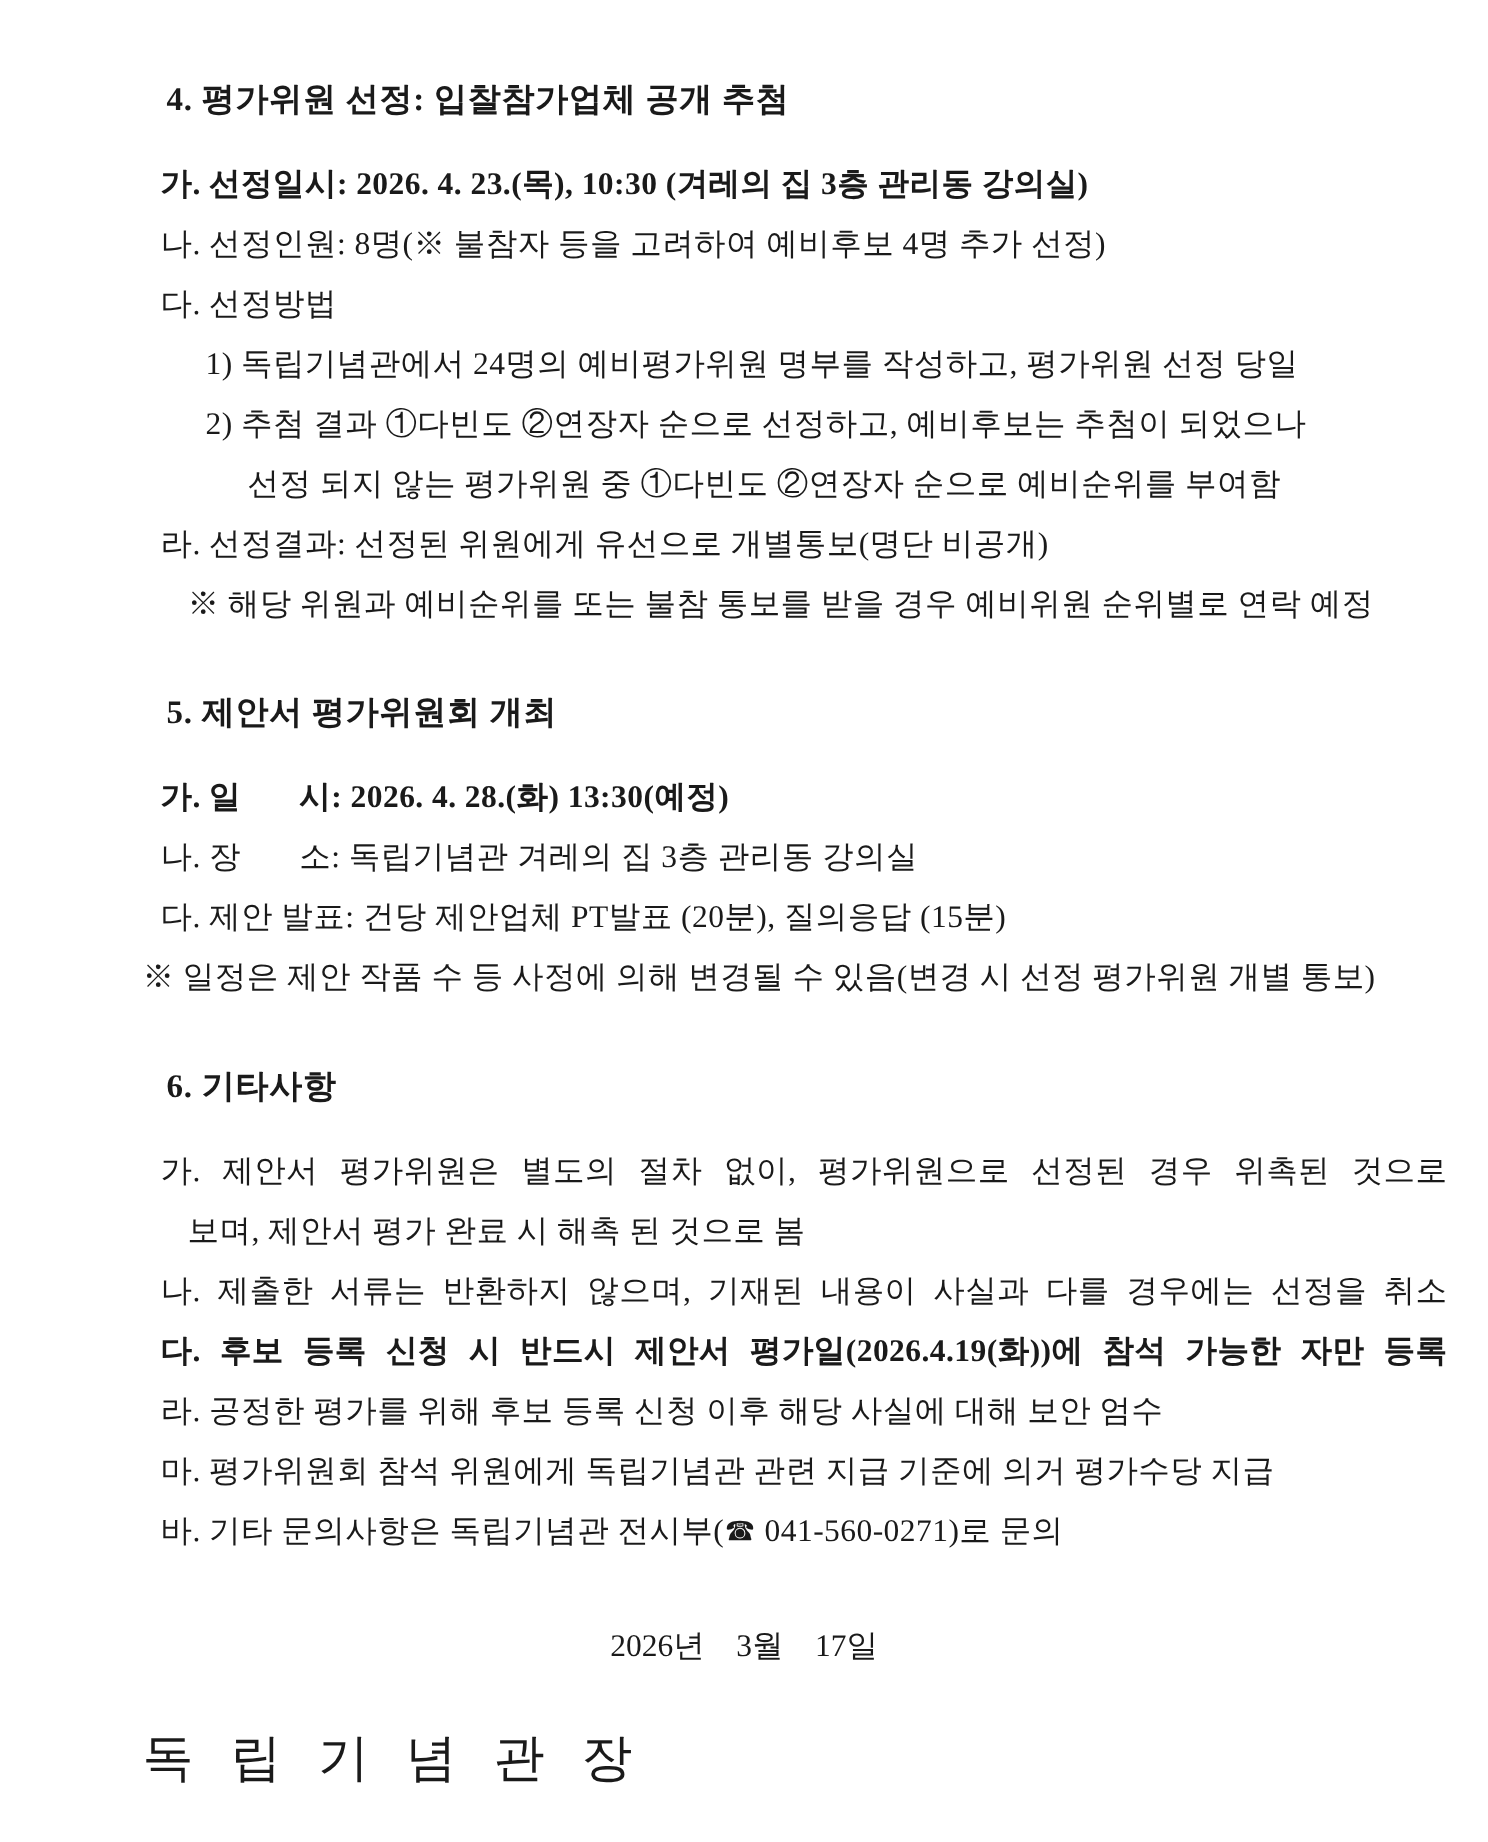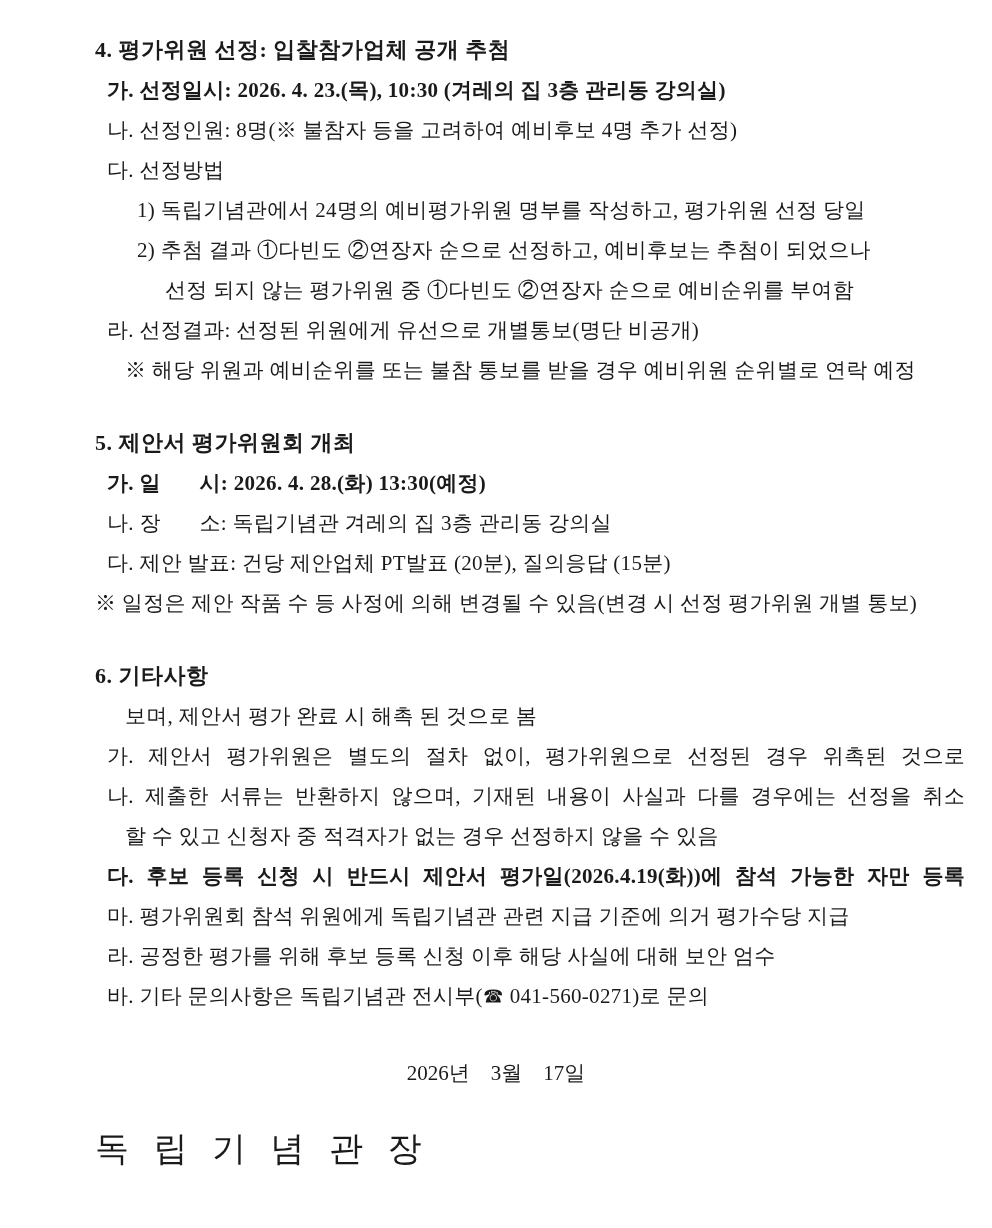--- a/index.html
+++ b/index.html
@@ -15,21 +15,21 @@
     background: #ffffff;
     color: #1a1a1a;
     padding: 30px 27px 0 95px;
     font-family: "Liberation Serif", "DejaVu Serif", serif;
     font-size: 21px;
     line-height: 40px;
     overflow: hidden;
   }
   .sec { margin: 0 0 33px 0; }
   .sec-title {
-    margin: 0;
+    margin: 16px;
     font-size: 22px;
     font-weight: 700;
     line-height: 40px;
     white-space: pre-wrap;
     letter-spacing: 0.5px;
   }
   p.line {
     margin: 0;
     white-space: pre-wrap;
     letter-spacing: 0.3px;
@@ -83,26 +83,25 @@
   <div class="sec">
     <h2 class="sec-title">5. 제안서 평가위원회 개최</h2>
     <p class="line i1 b">가. 일       시: 2026. 4. 28.(화) 13:30(예정)</p>
     <p class="line i1">나. 장       소: 독립기념관 겨레의 집 3층 관리동 강의실</p>
     <p class="line i1">다. 제안 발표: 건당 제안업체 PT발표 (20분), 질의응답 (15분)</p>
     <p class="line">※ 일정은 제안 작품 수 등 사정에 의해 변경될 수 있음(변경 시 선정 평가위원 개별 통보)</p>
   </div>
 
   <div class="sec">
     <h2 class="sec-title">6. 기타사항</h2>
+    <p class="line i1 fill">가. 제안서 평가위원은 별도의 절차 없이, 평가위원으로 선정된 경우 위촉된 것으로</p>
     <p class="line i2">보며, 제안서 평가 완료 시 해촉 된 것으로 봄</p>
-    <p class="line i1 fill">가. 제안서 평가위원은 별도의 절차 없이, 평가위원으로 선정된 경우 위촉된 것으로</p>
     <p class="line i1 fill">나. 제출한 서류는 반환하지 않으며, 기재된 내용이 사실과 다를 경우에는 선정을 취소</p>
-    <p class="line i2">할 수 있고 신청자 중 적격자가 없는 경우 선정하지 않을 수 있음</p>
     <p class="line i1 b fill">다. 후보 등록 신청 시 반드시 제안서 평가일(2026.4.19(화))에 참석 가능한 자만 등록</p>
+    <p class="line i1">라. 공정한 평가를 위해 후보 등록 신청 이후 해당 사실에 대해 보안 엄수</p>
     <p class="line i1">마. 평가위원회 참석 위원에게 독립기념관 관련 지급 기준에 의거 평가수당 지급</p>
-    <p class="line i1">라. 공정한 평가를 위해 후보 등록 신청 이후 해당 사실에 대해 보안 엄수</p>
     <p class="line i1">바. 기타 문의사항은 독립기념관 전시부(☎ 041-560-0271)로 문의</p>
   </div>
 
   <p class="footer-date">2026년    3월    17일</p>
   <p class="footer-signer">독 립 기 념 관 장</p>
 
 </div>
 
 </body></html>

